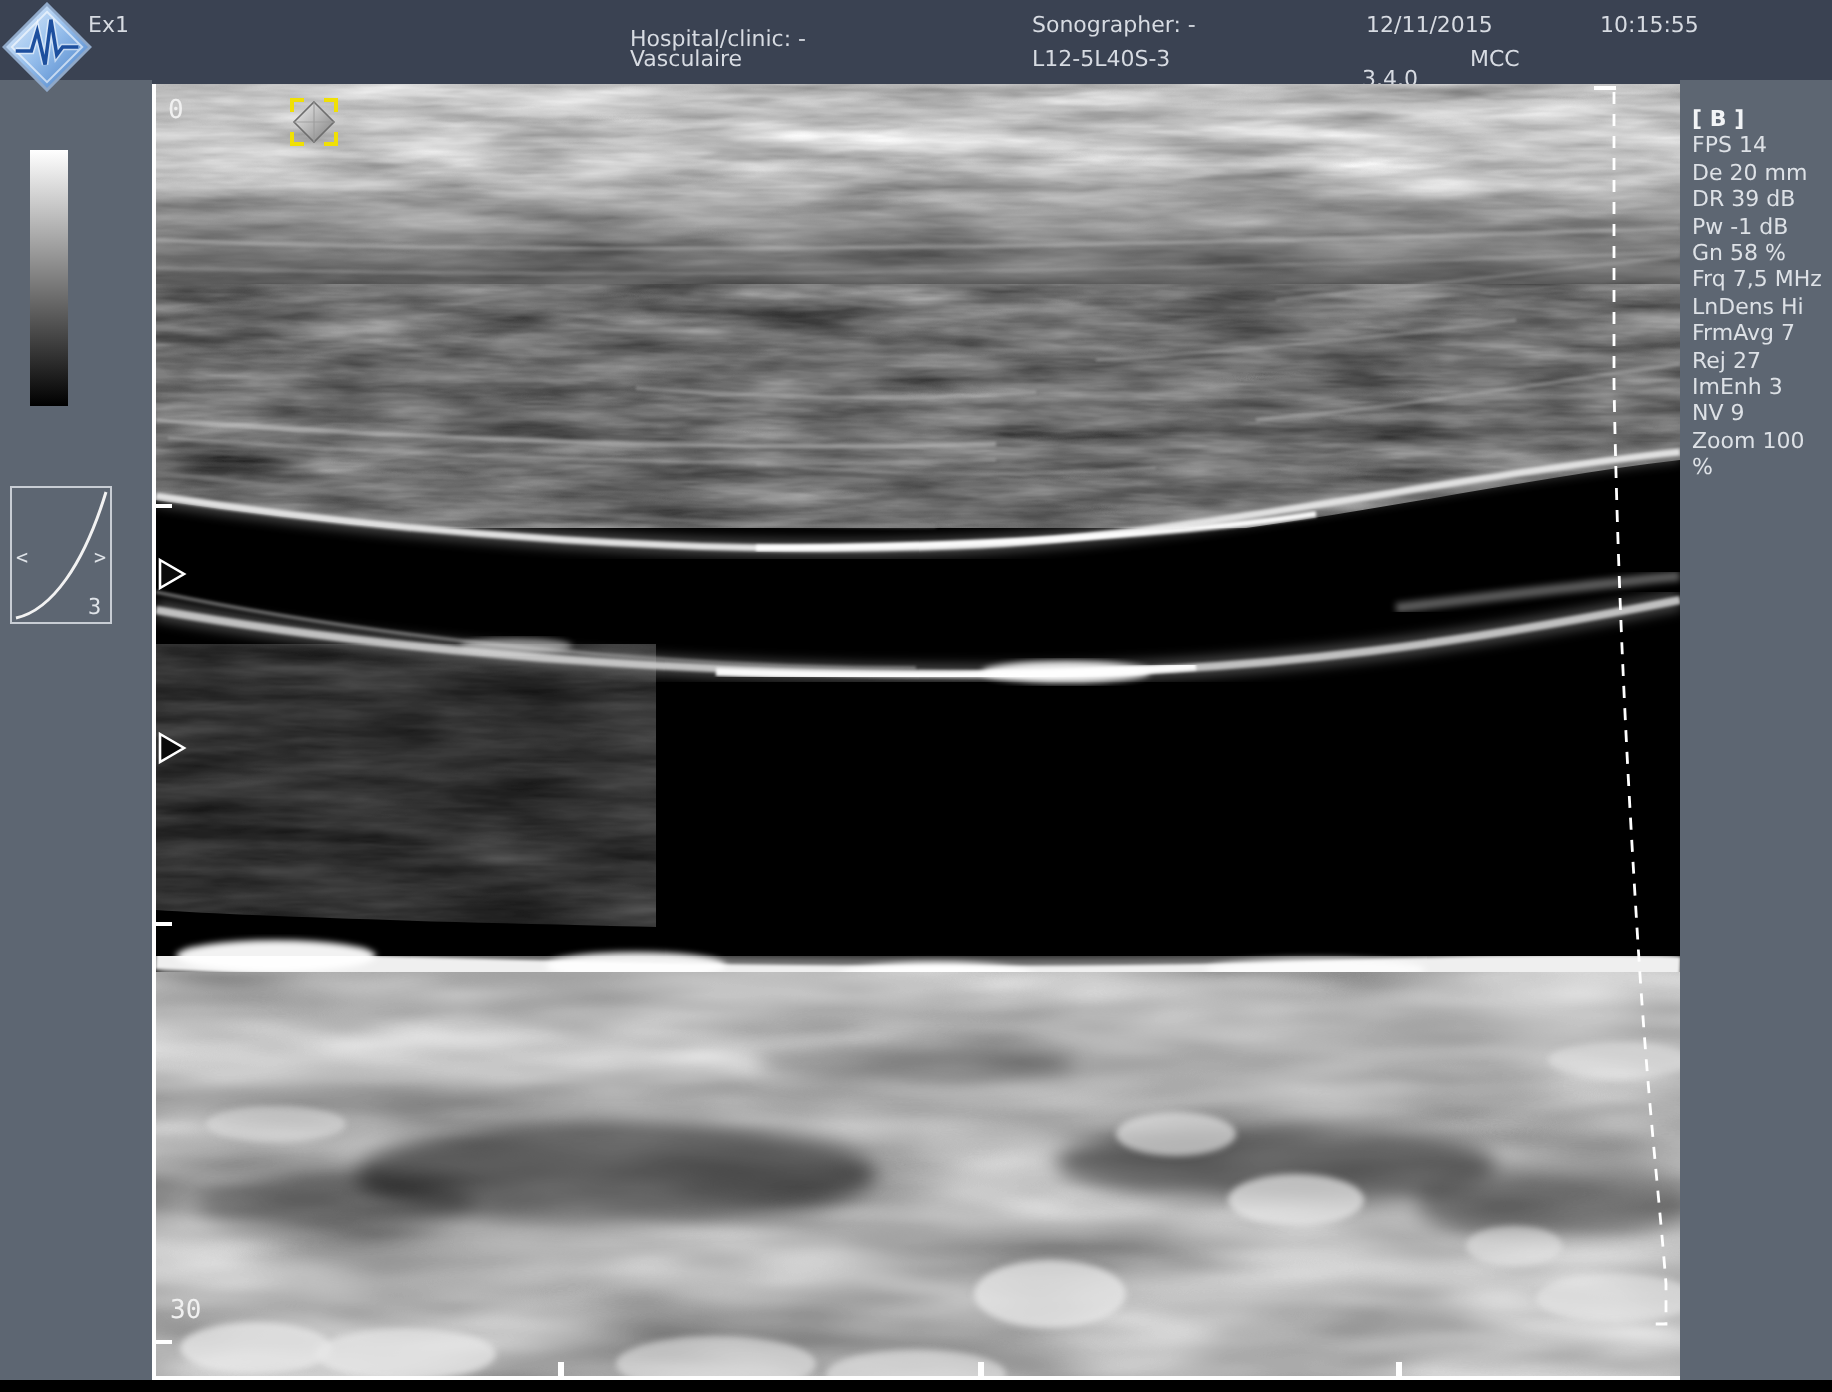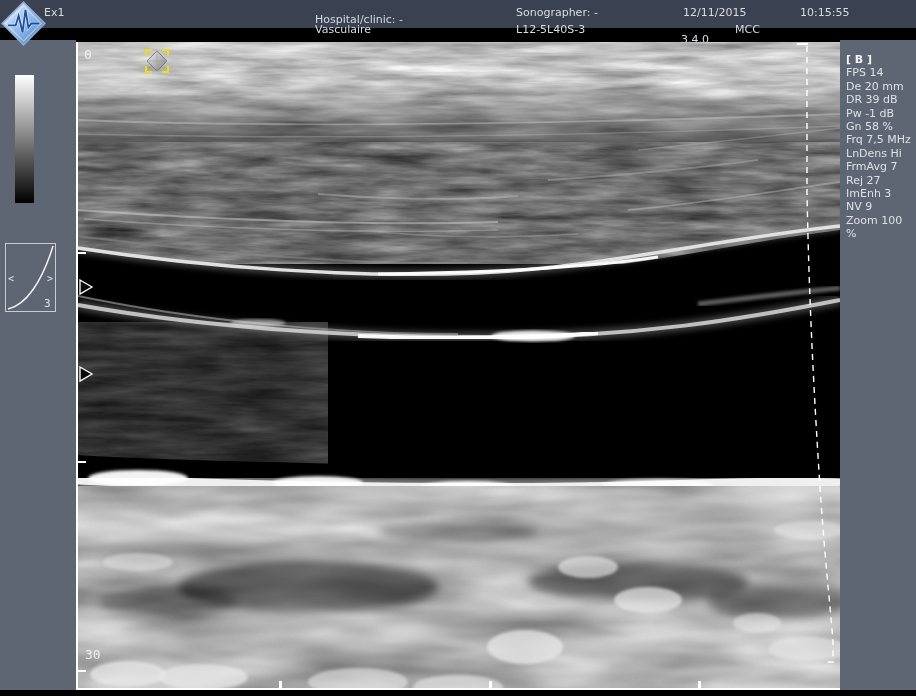--- a/index.html
+++ b/index.html
@@ -2,21 +2,21 @@
 <html><head>
 <meta charset="utf-8">
 <style>
   html,body{margin:0;padding:0;}
   body{
     width:916px;height:696px;position:relative;overflow:hidden;
     background:#000;font-family:"DejaVu Sans","Liberation Sans",sans-serif;
     -webkit-font-smoothing:antialiased;
   }
   
-  .header{position:absolute;left:0;top:0;width:916px;height:28px;background:#3a4252;}
+  .header{position:absolute;left:0;top:0;width:916px;height:42px;background:#3a4252;}
   .htxt{position:absolute;color:#d7dbe2;font-size:11px;white-space:nowrap;}
   .logo{position:absolute;left:1px;top:1px;width:45px;height:45px;z-index:5;}
   
   .side-left{position:absolute;left:0;top:40px;width:76px;height:650px;background:#5d6672;}
   .side-right{position:absolute;left:840px;top:40px;width:76px;height:650px;background:#5d6672;}
   .graybar{position:absolute;left:15px;top:75px;width:19px;height:128px;
     background:linear-gradient(#ffffff,#000000);}
   .curvebox{position:absolute;left:5px;top:243px;width:51px;height:69px;
     border:1px solid #c8cdd4;box-sizing:border-box;}
   

